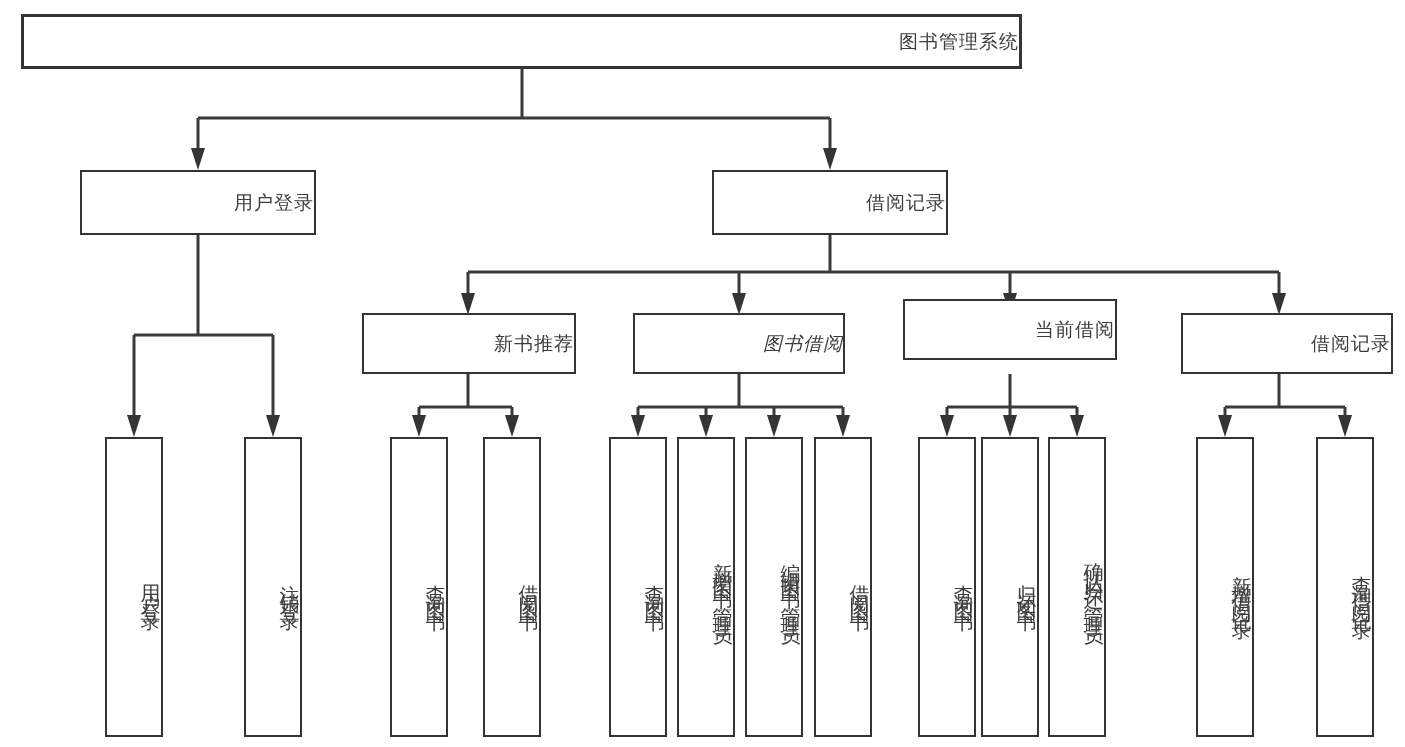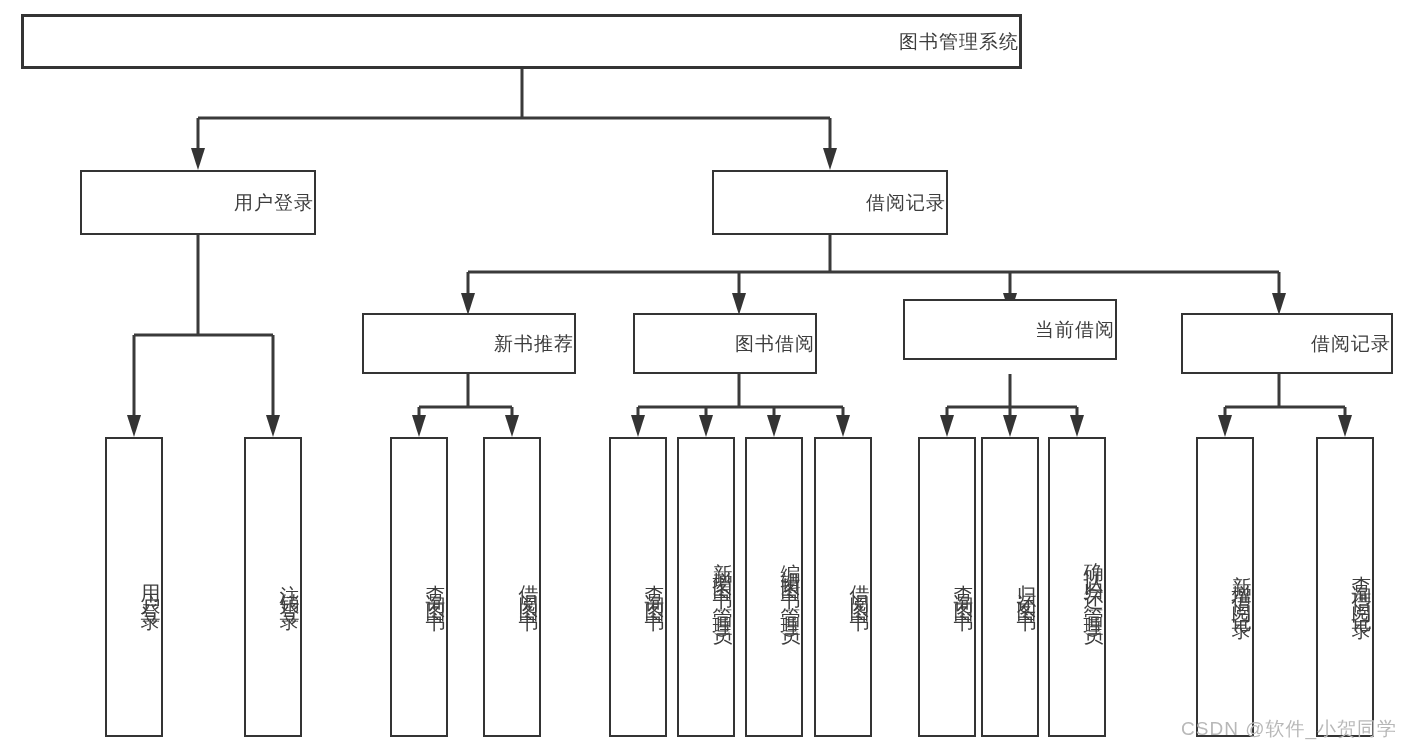--- a/index.html
+++ b/index.html
@@ -43,21 +43,21 @@
     color: #b8b8b8;
     letter-spacing: 1px;
     white-space: nowrap;
     z-index: 5;
   }
   
   #n-root   { left: 21px;  top: 14px;  width: 1001px; height: 55px; }
   #n-login  { left: 80px;  top: 170px; width: 236px;  height: 65px; }
   #n-mgmt   { left: 712px; top: 170px; width: 236px;  height: 65px; }
   #n-l3a { left: 362px;  top: 313px; width: 214px; height: 61px; }
-  #n-l3b { left: 633px;  top: 313px; width: 184px; height: 61px; }
+  #n-l3b { left: 633px;  top: 313px; width: 212px; height: 61px; font-style: italic; }
   #n-l3c { left: 903px;  top: 299px; width: 214px; height: 61px; }
   #n-l3d { left: 1173px; top: 313px; width: 212px; height: 61px; margin-left: 8px; }
   .leaf { top: 437px; width: 58px; height: 300px; }
   #n-u1 { left: 105px; }
   #n-u2 { left: 244px; }
   #n-a1 { left: 390px; }
   #n-a2 { left: 483px; }
   #n-b1 { left: 609px; }
   #n-b2 { left: 677px; }
   #n-b3 { left: 745px; }
@@ -177,15 +177,14 @@
     <span class="vtext">确认归还（管理员）</span>
   </div>
 
   <div class="box box-v leaf" id="n-d1">
     <span class="vtext">新增借阅记录</span>
   </div>
   <div class="box box-v leaf" id="n-d2">
     <span class="vtext">查询借阅记录</span>
   </div>
 
-  <div class="watermark">CSDN @软件_小贺同学</div>
 
 </div>
 
 </body></html>

